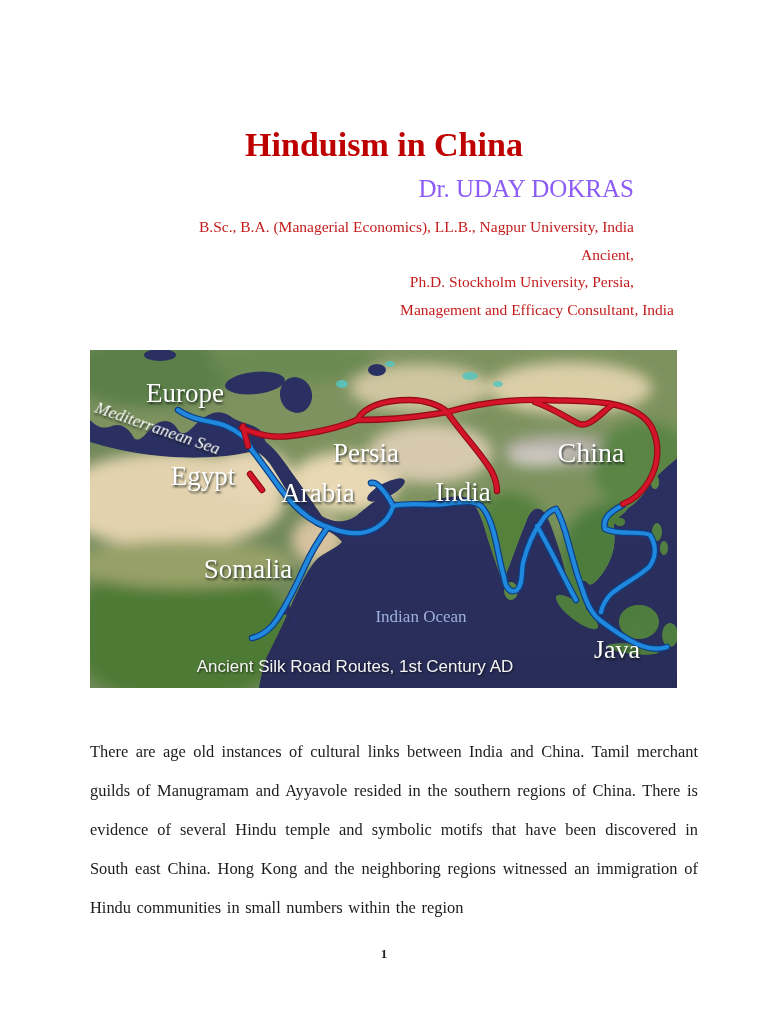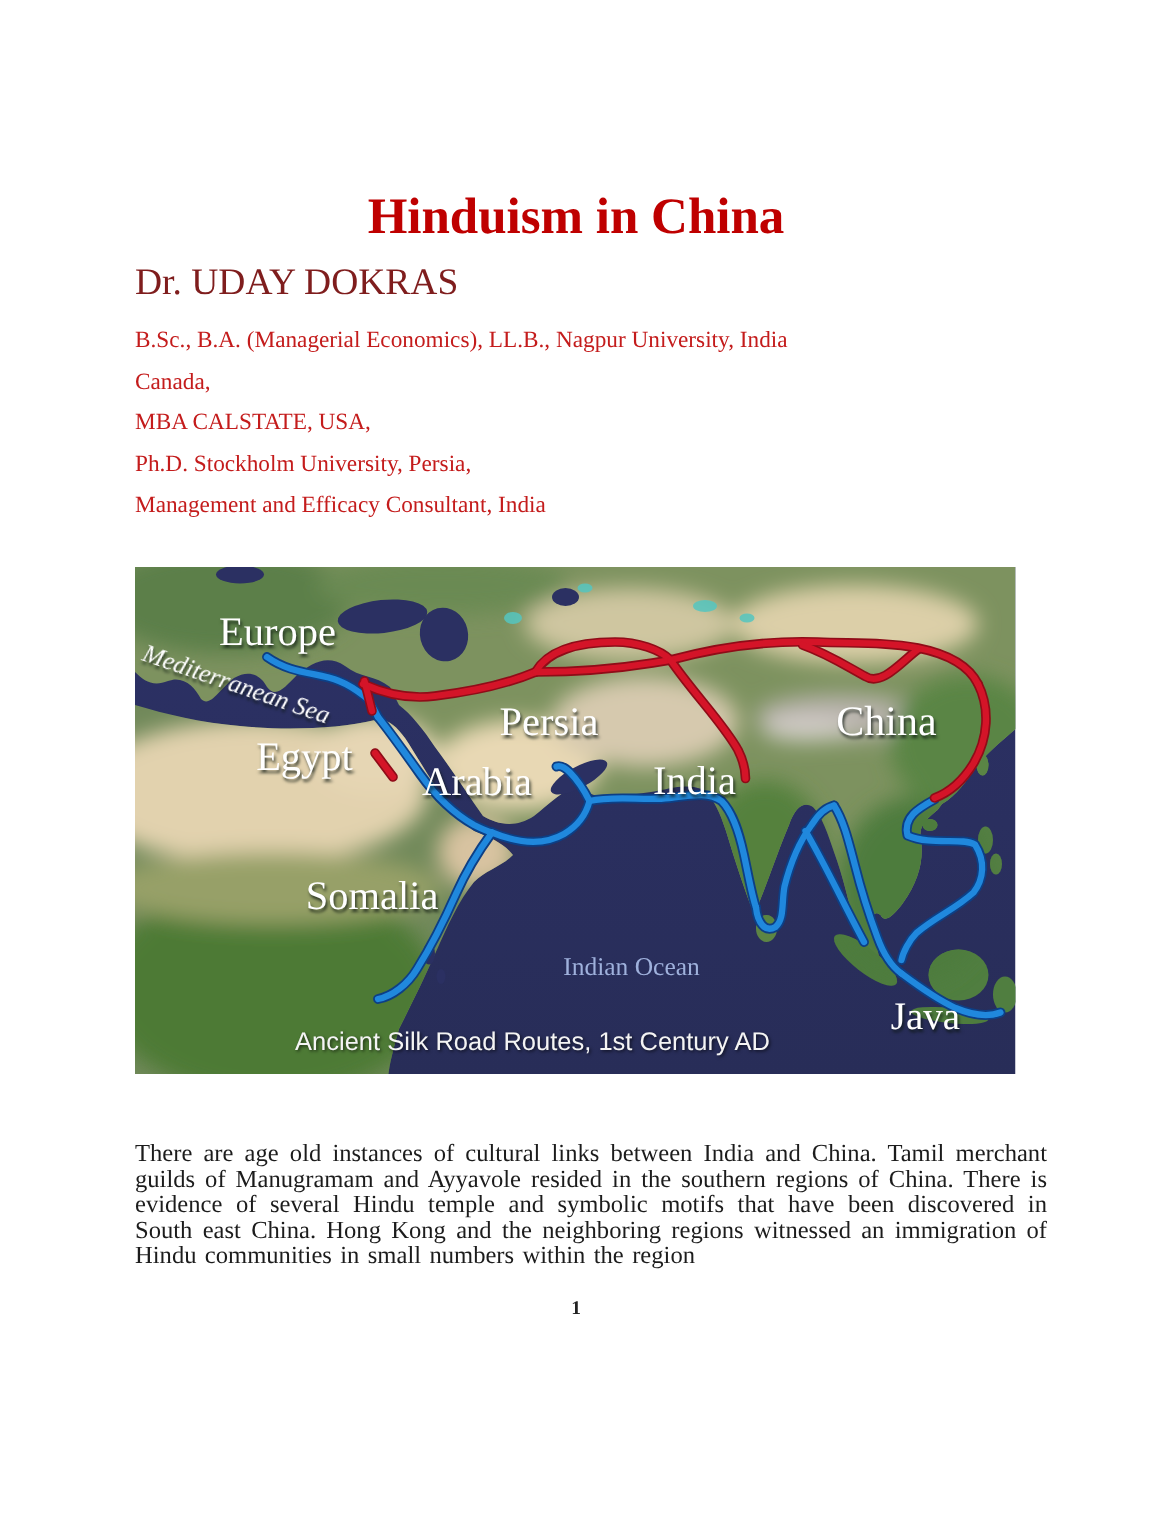--- a/index.html
+++ b/index.html
@@ -15,27 +15,28 @@
     margin:128px 90px 0 90px;
     text-align:center;
     font-weight:bold;
     font-size:34px;
     line-height:33px;
     color:#bf0000;
   }
   .doc-author{
     margin:13px 90px 0 90px;
     padding-right:44px;
+    text-align:right;
     font-size:25px;
     line-height:29px;
-    color:#7f1d1d;
+    color:#8b5cf6;
   }
   .credentials{margin:10px 90px 0 90px;color:#c41c1c;}
   .cred-line{
-    text-align:left;
+    text-align:right;
     padding-right:44px;
     font-size:15.5px;
     line-height:27.5px;
     color:#c41c1c;
   }
   .cred-line.full{padding-right:4px;font-family:Liberation Serif, serif;}
   .map-wrap{
     margin:27px 0 0 90px;
     width:584px;height:338px;
     line-height:0;
@@ -52,21 +53,21 @@
   }
   .map-caption{
     font-family:"Liberation Sans", sans-serif;
     fill:#f4f4f4;
     filter:drop-shadow(1px 1.5px 1px rgba(0,0,0,0.6));
   }
   .body-paragraph{
     margin:44px 70px 0 90px;
     text-align:justify;
     font-size:16.4px;
-    line-height:17px;
+    line-height:39px;
     color:#1c1c1c;
     word-spacing:1.5px;
   }
   .page-number{
     margin-top:19px;
     text-align:center;
     font-size:13px;
     font-weight:bold;
     color:#222222;
   }
@@ -75,22 +76,21 @@
 <body>
 
 <div class="page">
 
   <div class="doc-title">Hinduism in China</div>
 
   <div class="doc-author">Dr. UDAY DOKRAS</div>
 
   <div class="credentials">
     <div class="cred-line">B.Sc., B.A. (Managerial Economics), LL.B., Nagpur University, India</div>
-    <div class="cred-line">Canada,</div>
-    <div class="cred-line">MBA CALSTATE, USA,</div>
+    <div class="cred-line">Ancient,</div>
     <div class="cred-line">Ph.D. Stockholm University, Persia,</div>
     <div class="cred-line full">Management and Efficacy Consultant, India</div>
   </div>
 
   <div class="map-wrap">
     <svg width="587" height="338" viewBox="0 0 587 338">
       <defs>
         <linearGradient id="seaG" x1="0" y1="0" x2="0" y2="1">
           <stop offset="0" stop-color="#2c3166"></stop>
           <stop offset="1" stop-color="#282d58"></stop>

